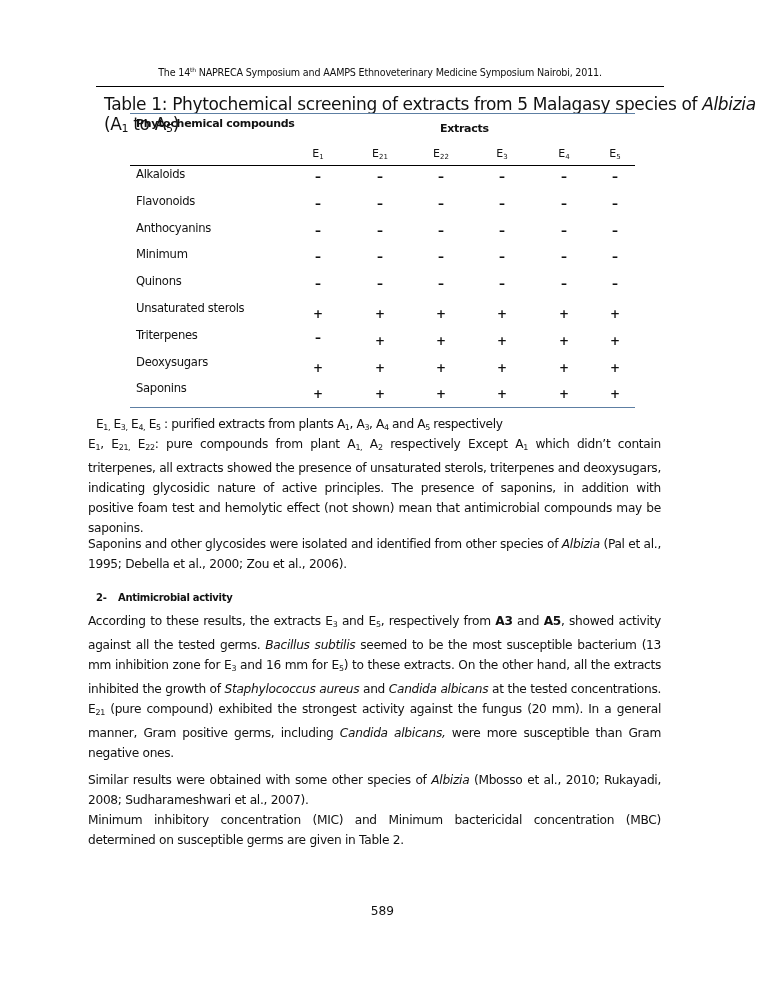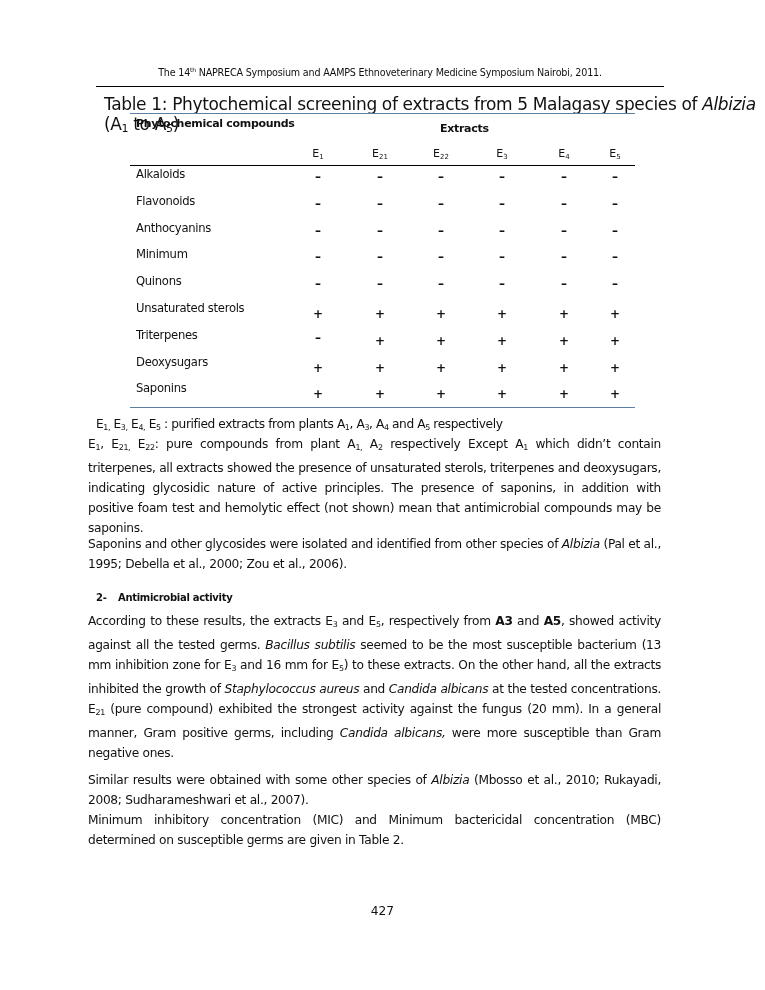--- a/index.html
+++ b/index.html
@@ -193,13 +193,13 @@
 <div class="para" style="top:611px;">
   <span>According to these results, the extracts E</span><sub>3</sub><span> and E</span><sub>5</sub><span>, respectively from </span><b>A3</b><span> and </span><b>A5</b><span>, showed activity against all the tested germs. </span><i>Bacillus subtilis</i><span> seemed to be the most susceptible bacterium (13 mm inhibition zone for E</span><sub>3</sub><span> and 16 mm for E</span><sub>5</sub><span>) to these extracts. On the other hand, all the extracts inhibited the growth of </span><i>Staphylococcus aureus</i><span> and </span><i>Candida albicans</i><span> at the tested concentrations. E</span><sub>21</sub><span> (pure compound) exhibited the strongest activity against the fungus (20 mm). In a general manner, Gram positive germs, including </span><i>Candida albicans,</i><span> were more susceptible than Gram negative ones.</span>
 </div>
 
 <div class="para" style="top:770px;">
   <span>Similar results were obtained with some other species of </span><i>Albizia</i><span> (Mbosso et al., 2010; Rukayadi, 2008; Sudharameshwari et al., 2007).</span>
 </div>
 
 <div class="para" style="top:810px;">Minimum inhibitory concentration (MIC) and Minimum bactericidal concentration (MBC) determined on susceptible germs are given in Table 2.</div>
 
-<div class="page-number">427</div>
+<div class="page-number">589</div>
 
 </body></html>

